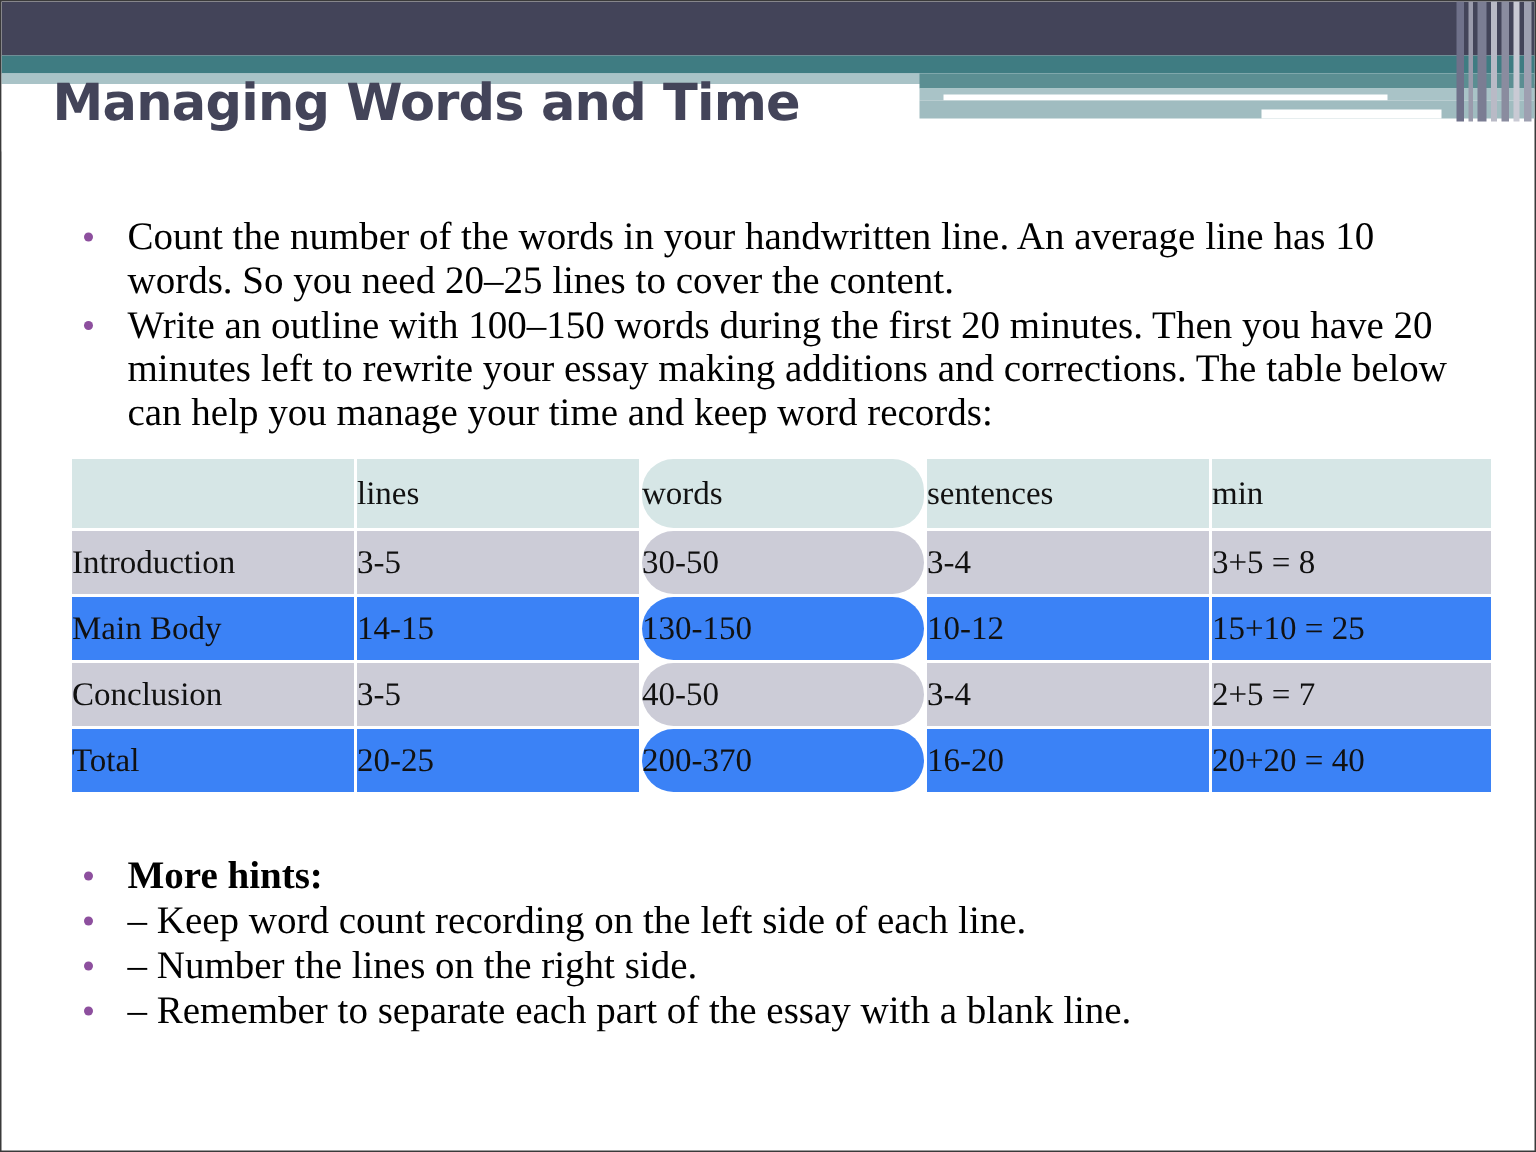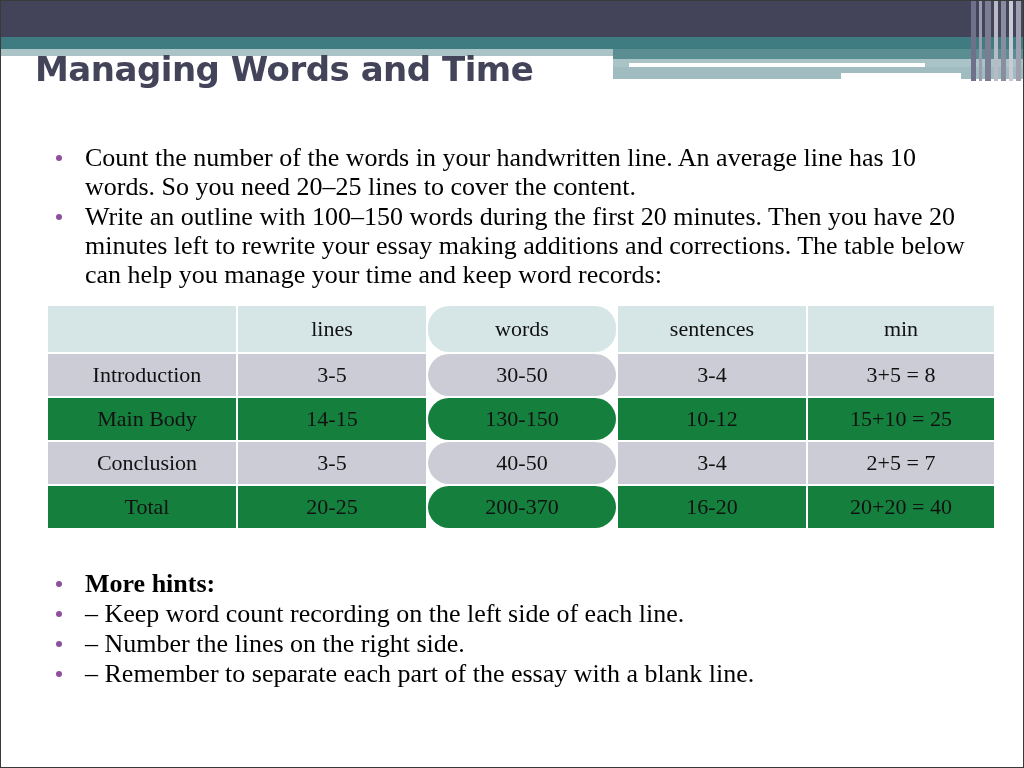--- a/index.html
+++ b/index.html
@@ -167,36 +167,36 @@
     top: 303px;
     width: 942px;
     border-collapse: separate;
     border-spacing: 2px;
     table-layout: fixed;
   }
   .tbl td, .tbl th {
     height: 42px;
     font-size: 22px;
     font-weight: normal;
-    text-align: center;
+    text-align: left;
     vertical-align: middle;
     color: #111111;
     border: 0;
   }
-  .tbl .c0 { width: 188px; padding-left: 10px; }
+  .tbl .c0 { width: 188px; }
   .tbl .c1 { width: 188px; }
   .tbl .c2 { width: 188px; border-radius: 21px; }
   .tbl .c3 { width: 188px; }
   .tbl .c4 { width: 186px; }
 
   .tbl thead th { background: #d6e6e6; height: 46px; }
   .tbl thead th.blank { background: #d6e6e6; }
 
   .tbl tbody tr.odd td  { background: #ccccd7; }
-  .tbl tbody tr.even td { background: #15803d; }
+  .tbl tbody tr.even td { background: #3b82f6; }
 
   .tbl tbody td.label { }
 </style>
 </head>
 <body>
 
 <div id="slide">
 
   <div class="band band-dark"></div>
   <div class="band band-teal"></div>

